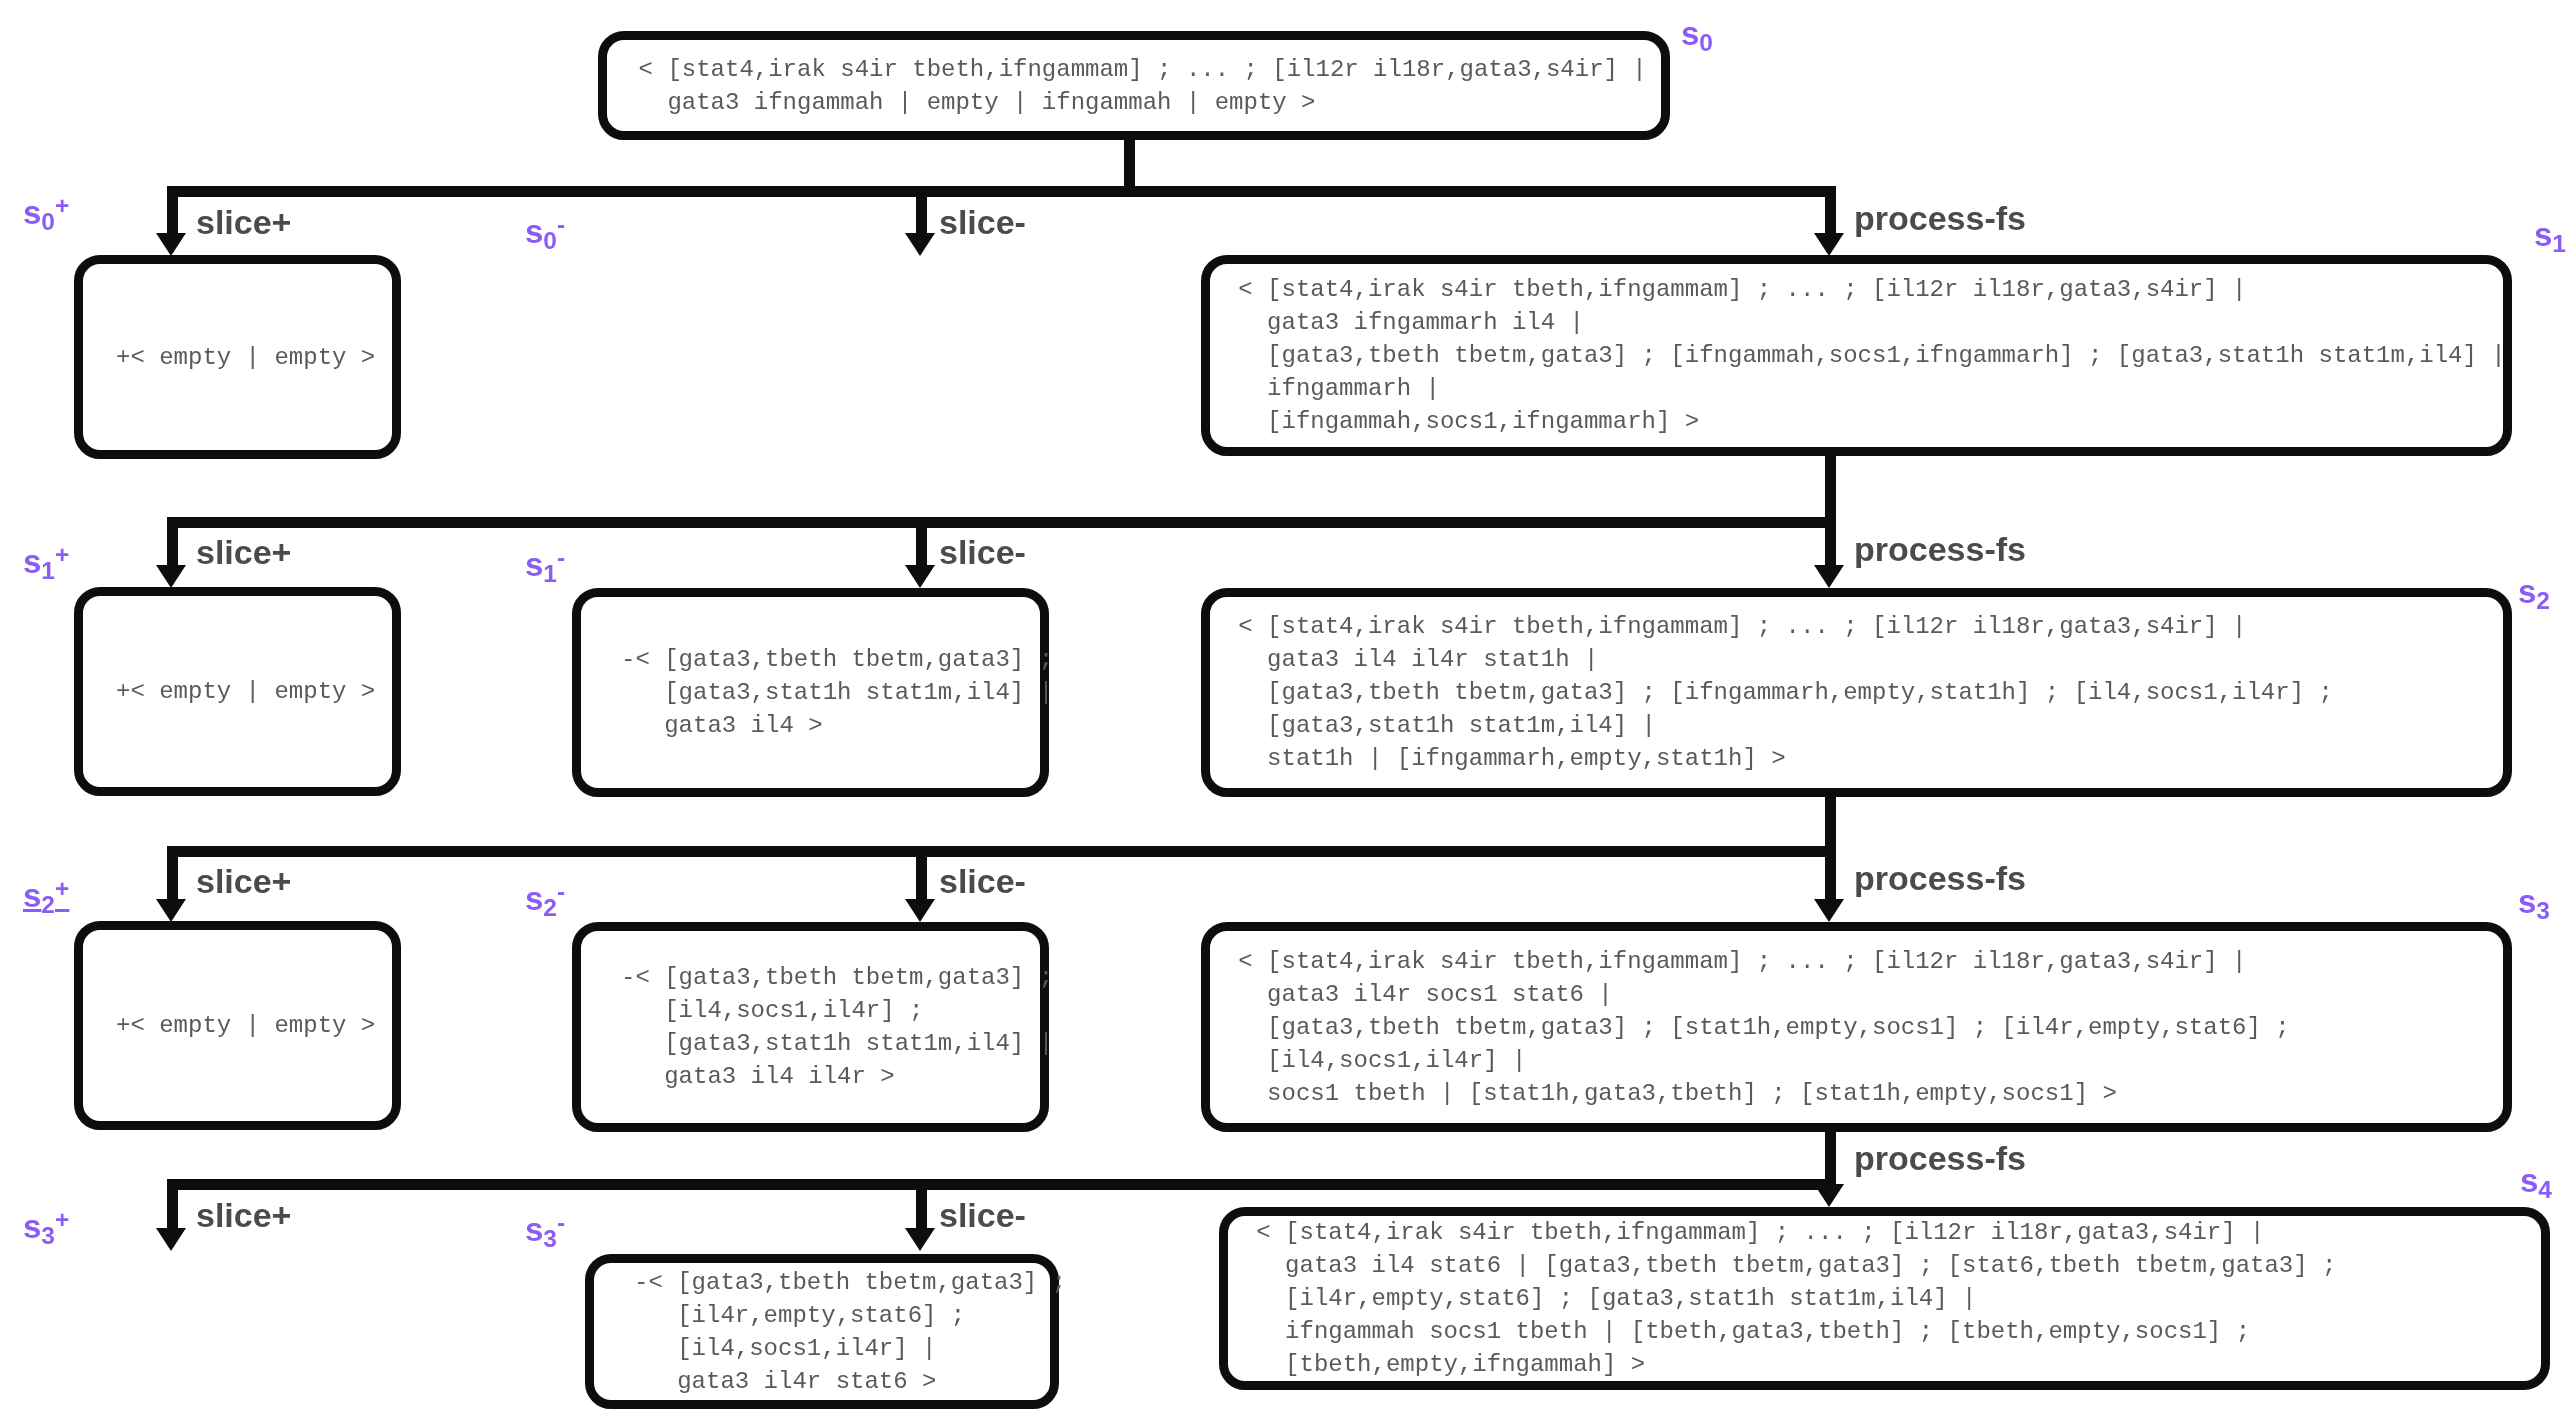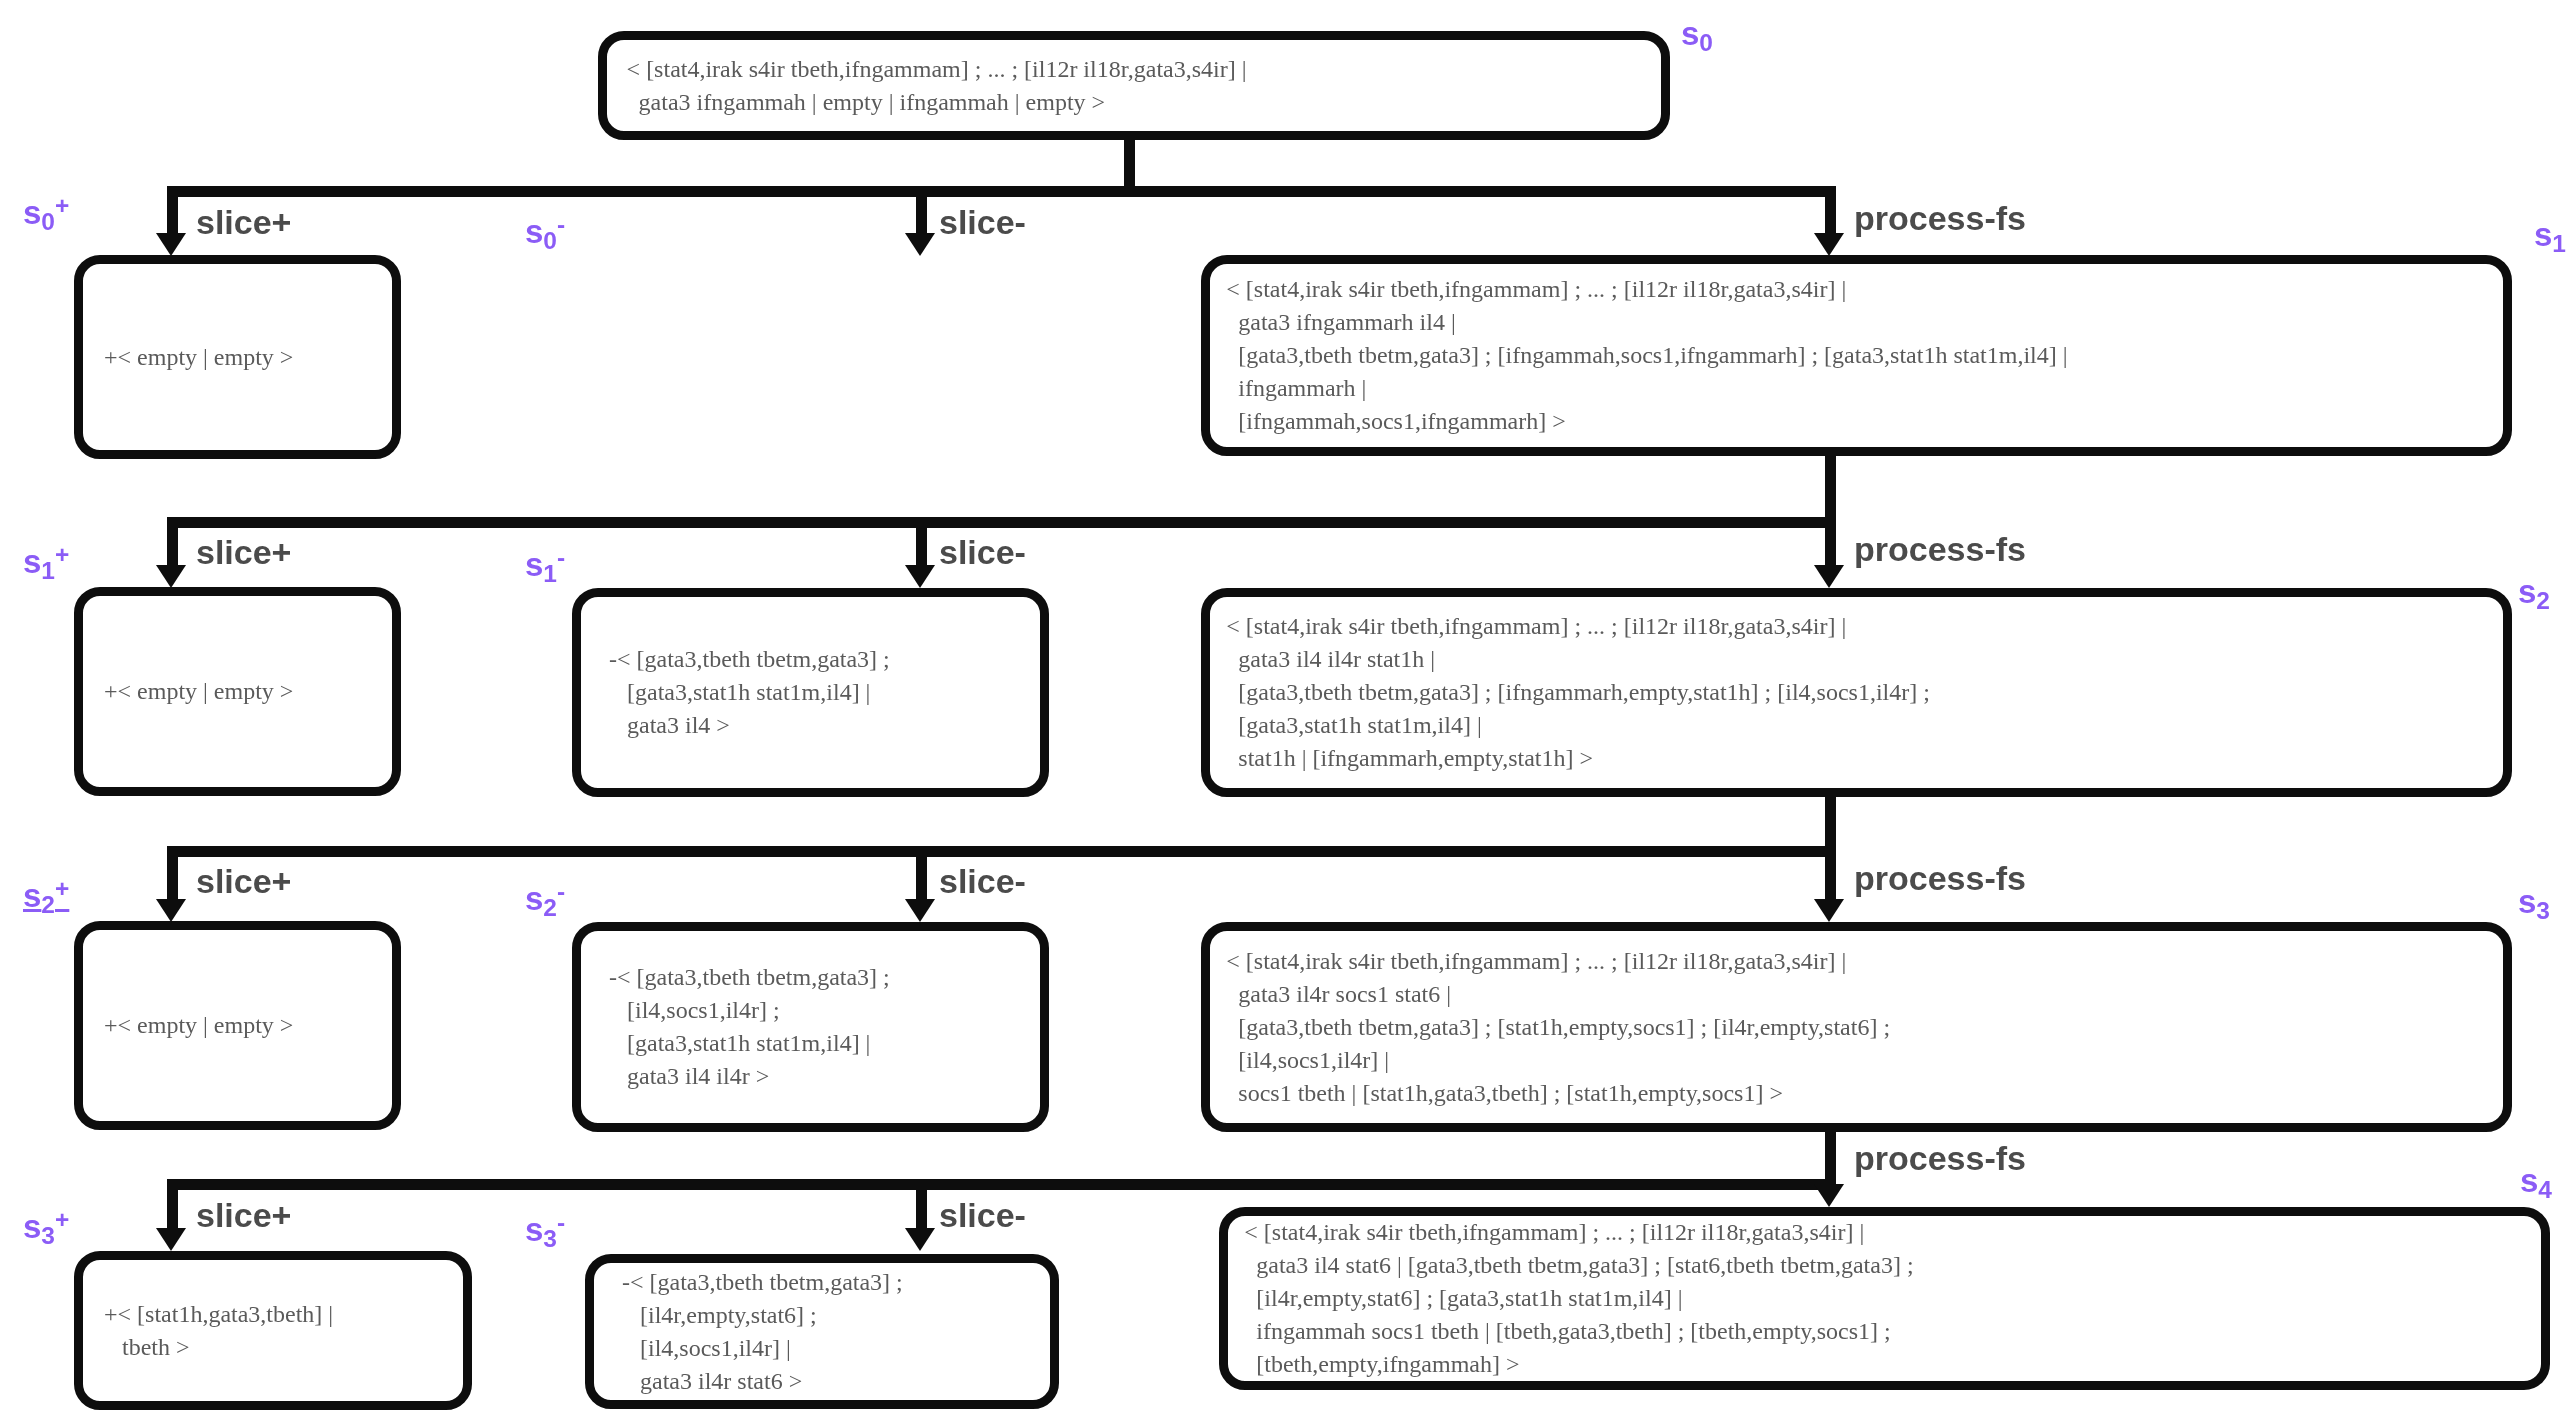--- a/index.html
+++ b/index.html
@@ -6,22 +6,22 @@
   .canvas {
     position:relative; width:2576px; height:1418px; background:#ffffff;
     font-family:"Liberation Sans", sans-serif; overflow:hidden;
   }
   .box {
     position:absolute; box-sizing:border-box; background:#ffffff;
     border:9px solid #0d0d0d; border-radius:26px;
     display:flex; align-items:center;
   }
   .box pre {
-    margin:0; white-space:pre;
-    font-family:Liberation Serif, serif;
+    margin:12px; white-space:pre;
+    font-family:Liberation Mono, monospace;
     font-size:24px; line-height:33px; color:#5a5a5a;
   }
   .pad-root  { padding-left:19.6px; }
   .pad-plus  { padding-left:21px; }
   .pad-minus { padding-left:28px; }
   .pad-res   { padding-left:16.3px; }
   .hbar  { position:absolute; height:10.6px; background:#0d0d0d; }
   .vstub { position:absolute; width:10.6px;  background:#0d0d0d; }
   .ahead {
     position:absolute; width:0; height:0;
@@ -144,24 +144,20 @@
   <div class="vstub" style="left:167px;  top:1188px; height:42px;"></div>
   <div class="ahead" style="left:156px;  top:1228px;"></div>
   <div class="vstub" style="left:916px; top:1188px; height:42px;"></div>
   <div class="ahead" style="left:905px; top:1228px;"></div>
   <div class="ahead" style="left:1814px; top:1184px;"></div>
   <div class="tlabel" style="left:196px;  top:1196px;">slice+</div>
   <div class="tlabel" style="left:939px; top:1196px;">slice-</div>
   <div class="tlabel" style="left:1854px; top:1139px;">process-fs</div>
 
   <div class="slabel" style="left:23px; top:1206px;"><span>s</span><sub>3</sub><sup>+</sup></div>
-  <div class="box" style="left:74px; top:1251px; width:398px; height:159px;">
-    <pre class="pad-plus">+&lt; [stat1h,gata3,tbeth] |
-   tbeth &gt;</pre>
-  </div>
   <div class="slabel" style="left:525px; top:1209px;"><span>s</span><sub>3</sub><sup>-</sup></div>
   <div class="box" style="left:585px; top:1254px; width:474px; height:155px;">
     <pre class="pad-minus">-&lt; [gata3,tbeth tbetm,gata3] ;
    [il4r,empty,stat6] ;
    [il4,socs1,il4r] |
    gata3 il4r stat6 &gt;</pre>
   </div>
   <div class="slabel" style="left:2520px; top:1160px;"><span>s</span><sub>4</sub><sup></sup></div>
   <div class="box" style="left:1219px; top:1207px; width:1331px; height:183px;">
     <pre class="pad-res">&lt; [stat4,irak s4ir tbeth,ifngammam] ; ... ; [il12r il18r,gata3,s4ir] |

